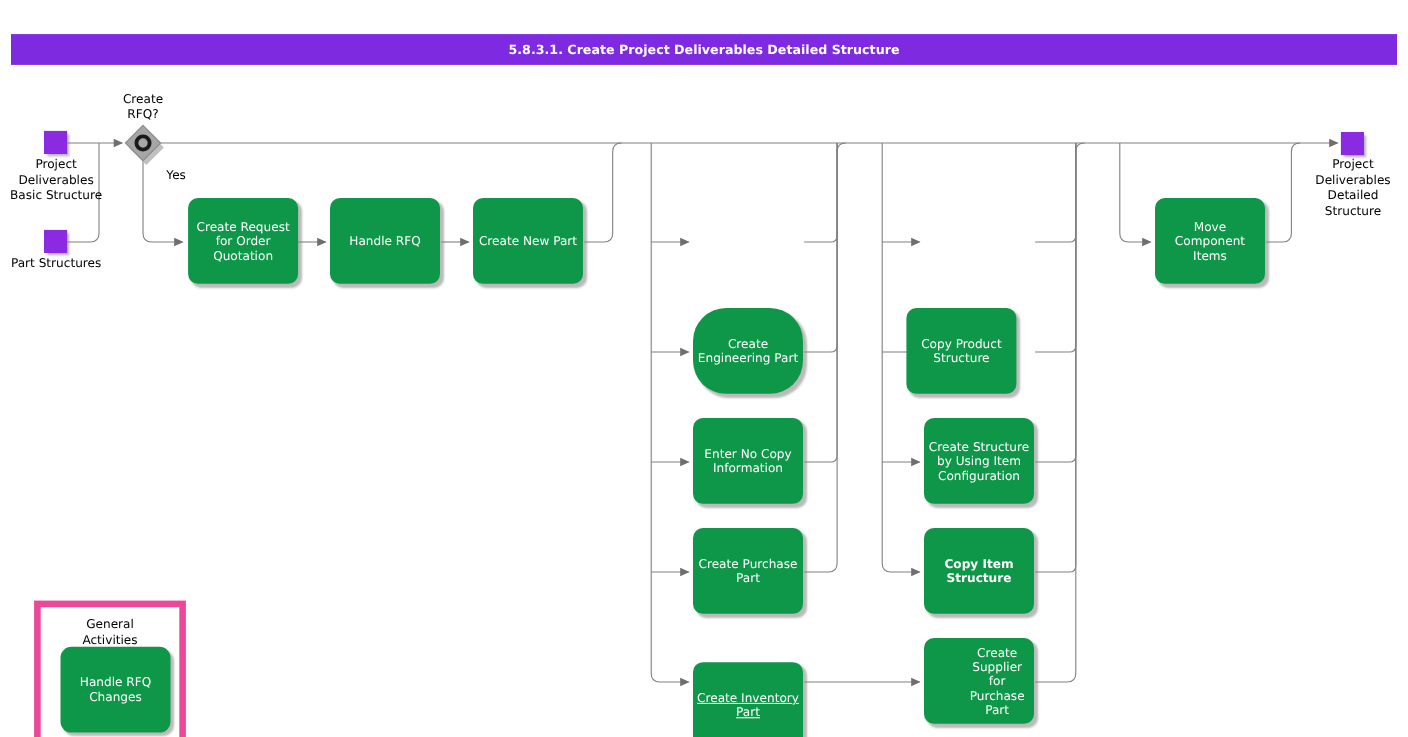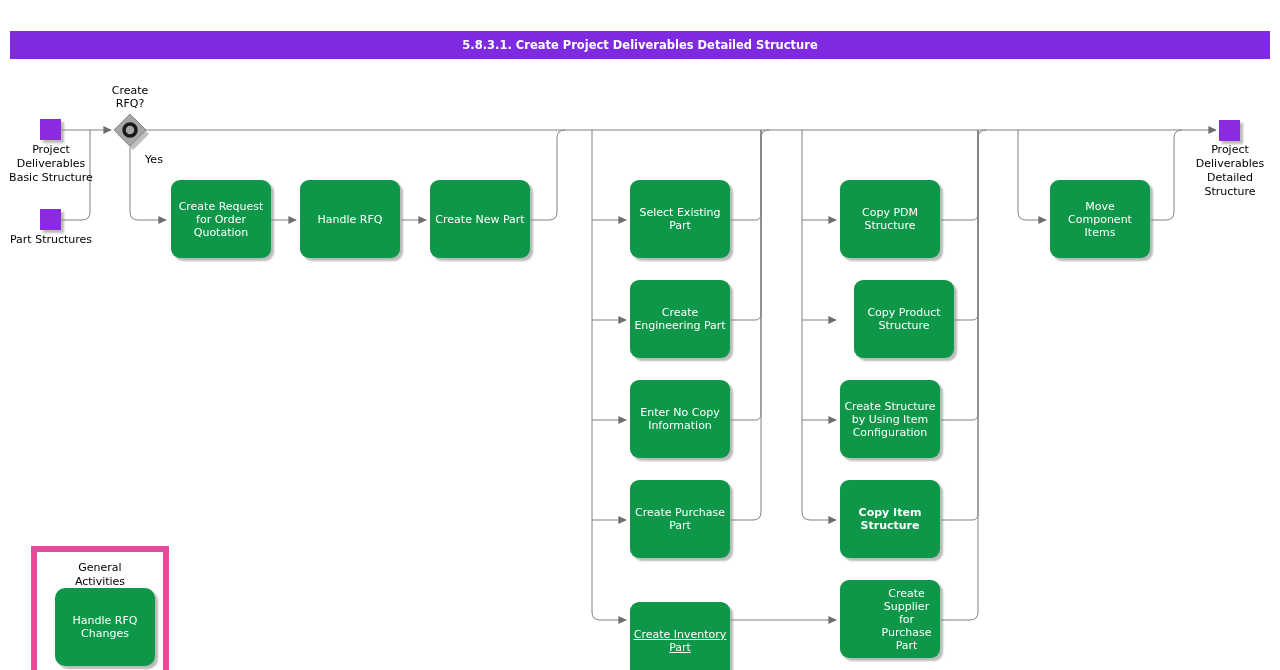--- a/index.html
+++ b/index.html
@@ -16,21 +16,21 @@
     position:absolute;width:100px;height:78px;background:#0E9748;border-radius:9px;
     color:#fff;display:flex;align-items:center;justify-content:center;text-align:center;
     padding:2px 3px;box-sizing:border-box;line-height:13px;
     box-shadow:3px 3px 2px rgba(130,130,130,0.55);
   }
   .event{
     position:absolute;width:21px;height:21px;background:#8A2BE2;
     box-shadow:3px 3px 2px rgba(130,130,130,0.55);
   }
   .lbl{position:absolute;text-align:center;line-height:14px;}
-  .lbl-left{text-align:center;}
+  .lbl-left{text-align:right;}
   .legend{
     position:absolute;left:31px;top:526px;width:138px;height:132px;
     border:6px solid #ec4899;background:#fff;box-sizing:border-box;
   }
   .legend-title{margin:9px auto 0 auto;width:72px;text-align:center;line-height:14px;}
   .legend .task{left:18px;top:36px;border-radius:10px;}
 </style>
 </head>
 <body>
 
@@ -107,40 +107,34 @@
   <div class="task" style="left:171px;top:160px;">
       <span>Create Request for Order Quotation</span>
     </div>
   <div class="task" style="left:300px;top:160px;">
       <span>Handle RFQ</span>
     </div>
   <div class="task" style="left:430px;top:160px;">
       <span>Create New Part</span>
     </div>
 
-  <div class="task" style="left:630px;top:160px;">
-      <span>Select Existing Part</span>
-    </div>
-  <div class="task" style="left:630px;top:260px;">
+  <div class="task" style="left:630px;top:260px;border-radius:30px;">
       <span>Create Engineering Part</span>
     </div>
   <div class="task" style="left:630px;top:360px;">
       <span>Enter No Copy Information</span>
     </div>
   <div class="task" style="left:630px;top:460px;">
       <span>Create Purchase Part</span>
     </div>
   <div class="task" style="left:630px;top:582px;text-decoration:underline;">
       <span>Create Inventory Part</span>
     </div>
 
-  <div class="task" style="left:840px;top:160px;">
-      <span>Copy PDM Structure</span>
-    </div>
-  <div class="task" style="left:854px;top:260px;align-items:center;">
+  <div class="task" style="left:824px;top:260px;align-items:center;">
       <span>Copy Product Structure</span>
     </div>
   <div class="task" style="left:840px;top:360px;">
       <span>Create Structure by Using Item Configuration</span>
     </div>
   <div class="task" style="left:840px;top:460px;font-weight:bold;">
       <span>Copy Item Structure</span>
     </div>
   <div class="task" style="left:840px;top:560px;padding-left:36px;">
       <span>Create Supplier for Purchase Part</span>

